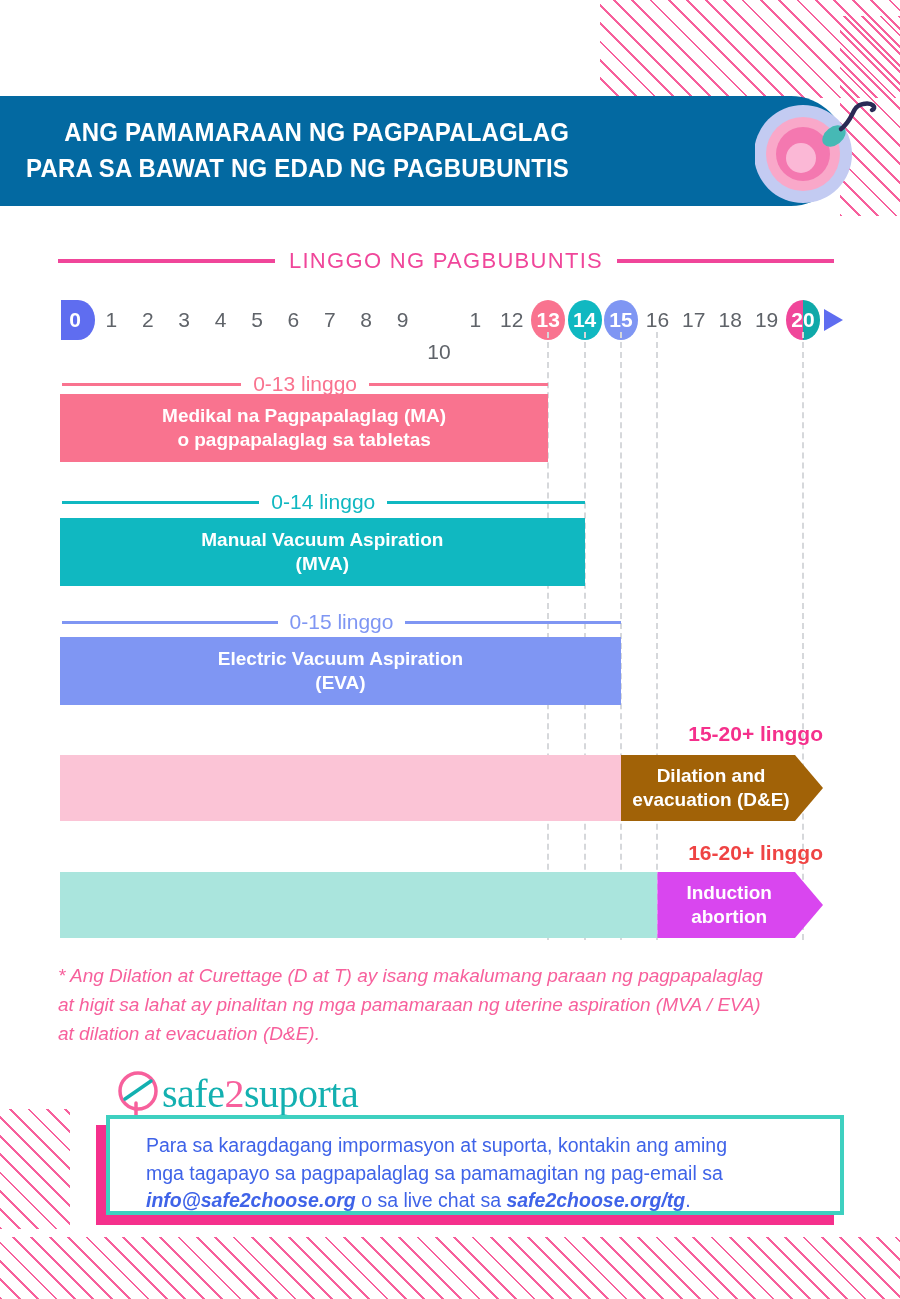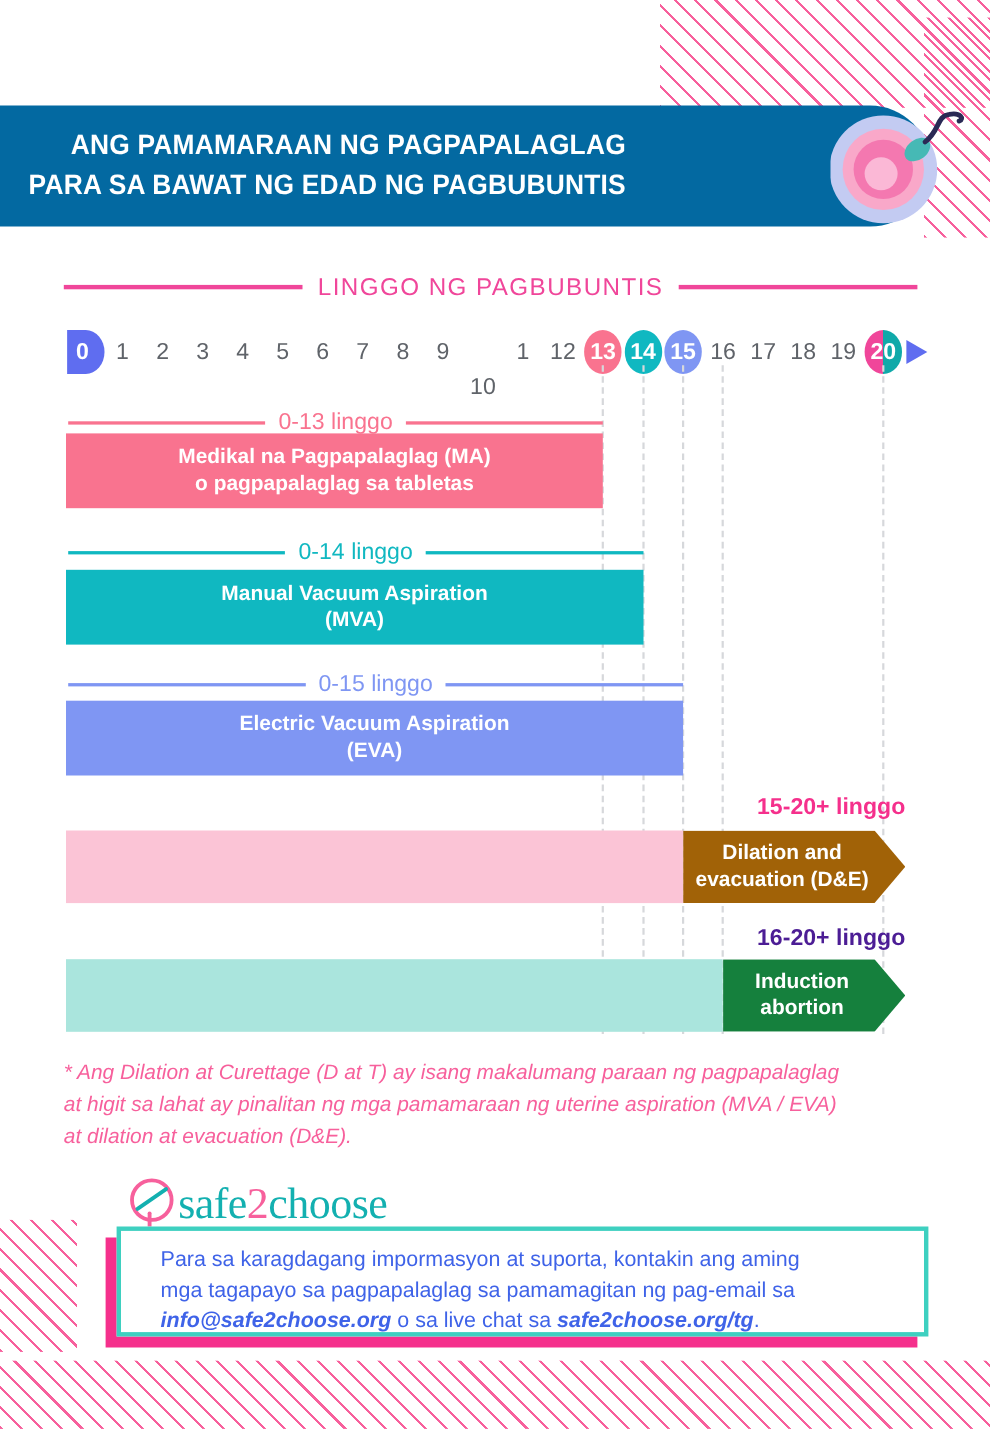--- a/index.html
+++ b/index.html
@@ -339,41 +339,41 @@
       <div class="rule" style="background: rgb(127, 150, 243);"></div>
     </div>
     <div class="bar" style="left: 60px; top: 637px; width: 561px; height: 68px; background: rgb(127, 150, 243);">Electric Vacuum Aspiration
 (EVA)</div>
     <div class="range-label right-only" style="top: 721px; color: rgb(245, 48, 140); left: 635px; width: 188px;">
       <span>15-20+ linggo</span>
     </div>
     <div class="bar-track" style="left: 60px; top: 755px; width: 561px; height: 66px; background: rgb(251, 196, 214);"></div>
     <div class="arrow-bar" style="left: 621px; top: 755px; width: 202px; height: 66px; background: #a16207;">Dilation and
 evacuation (D&amp;E)</div>
-    <div class="range-label right-only" style="top: 840px; color: #4c1d95; left: 671.4px; width: 151.6px;">
+    <div class="range-label right-only" style="top: 840px; color: #ef4444; left: 671.4px; width: 151.6px;">
       <span>16-20+ linggo</span>
     </div>
     <div class="bar-track" style="left: 60px; top: 872px; width: 597.4px; height: 66px; background: rgb(170, 229, 221);"></div>
-    <div class="arrow-bar" style="left: 657.4px; top: 872px; width: 165.6px; height: 66px; background: #15803d;">Induction
+    <div class="arrow-bar" style="left: 657.4px; top: 872px; width: 165.6px; height: 66px; background: #d946ef;">Induction
 abortion</div>
   </div>
 
 <div class="footnote">* Ang Dilation at Curettage (D at T) ay isang makalumang paraan ng pagpapalaglag
 at higit sa lahat ay pinalitan ng mga pamamaraan ng uterine aspiration (MVA / EVA)
 at dilation at evacuation (D&amp;E).</div>
 
 <div class="logo">
   <svg width="46" height="50" viewBox="0 0 46 50">
     <circle cx="22" cy="22" r="18" fill="none" stroke="#f7609c" stroke-width="3.5"></circle>
     <path d="M20 34 L20 46" stroke="#f7609c" stroke-width="3.5" stroke-linecap="round"></path>
     <path d="M9 30 L35 12" stroke="#13b0b0" stroke-width="3.5" stroke-linecap="round"></path>
   </svg>
   <span class="logo-text logo-teal">safe</span>
   <span class="logo-text logo-pink">2</span>
-  <span class="logo-text logo-teal">choose</span>
+  <span class="logo-text logo-teal">suporta</span>
 </div>
 
 <div class="contact-shadow"></div>
 <div class="contact-box">
   <div class="contact-text">
     <span>Para sa karagdagang impormasyon at suporta, kontakin ang aming</span><br>
     <span>mga tagapayo sa pagpapalaglag sa pamamagitan ng pag-email sa</span><br>
     <b>info@safe2choose.org</b><span> o sa live chat sa </span><b>safe2choose.org/tg</b><span>.</span>
   </div>
 </div>

